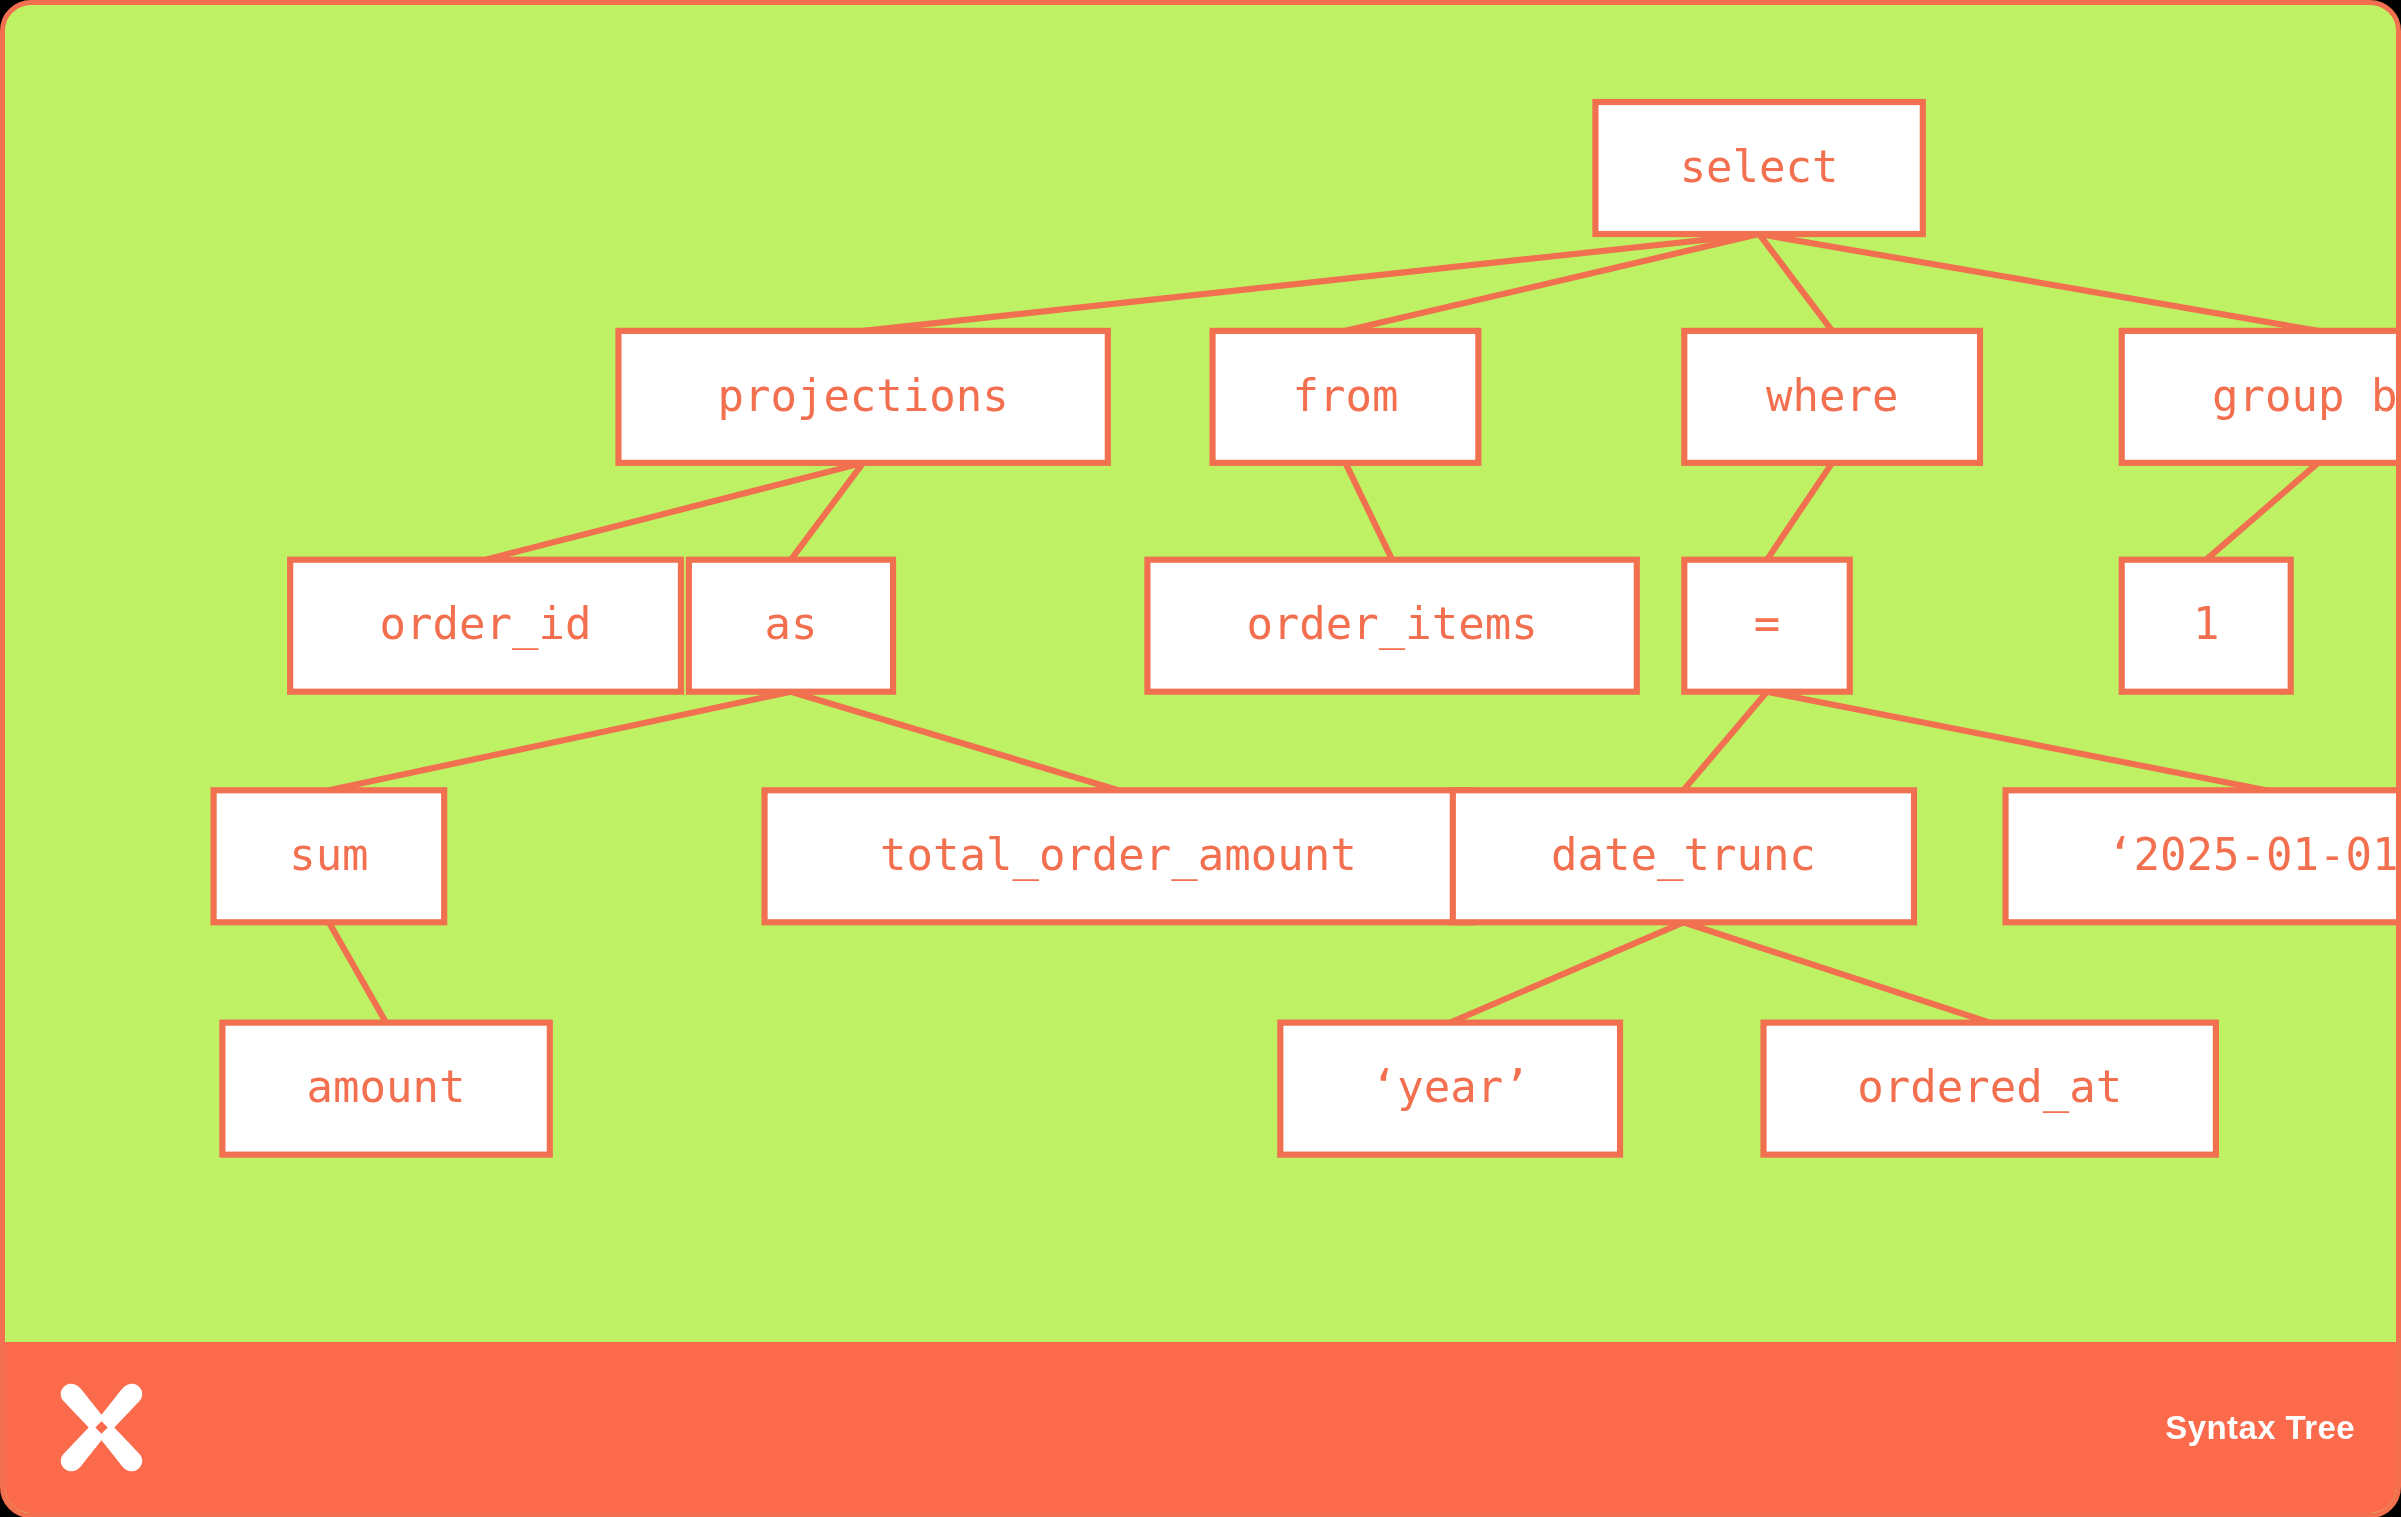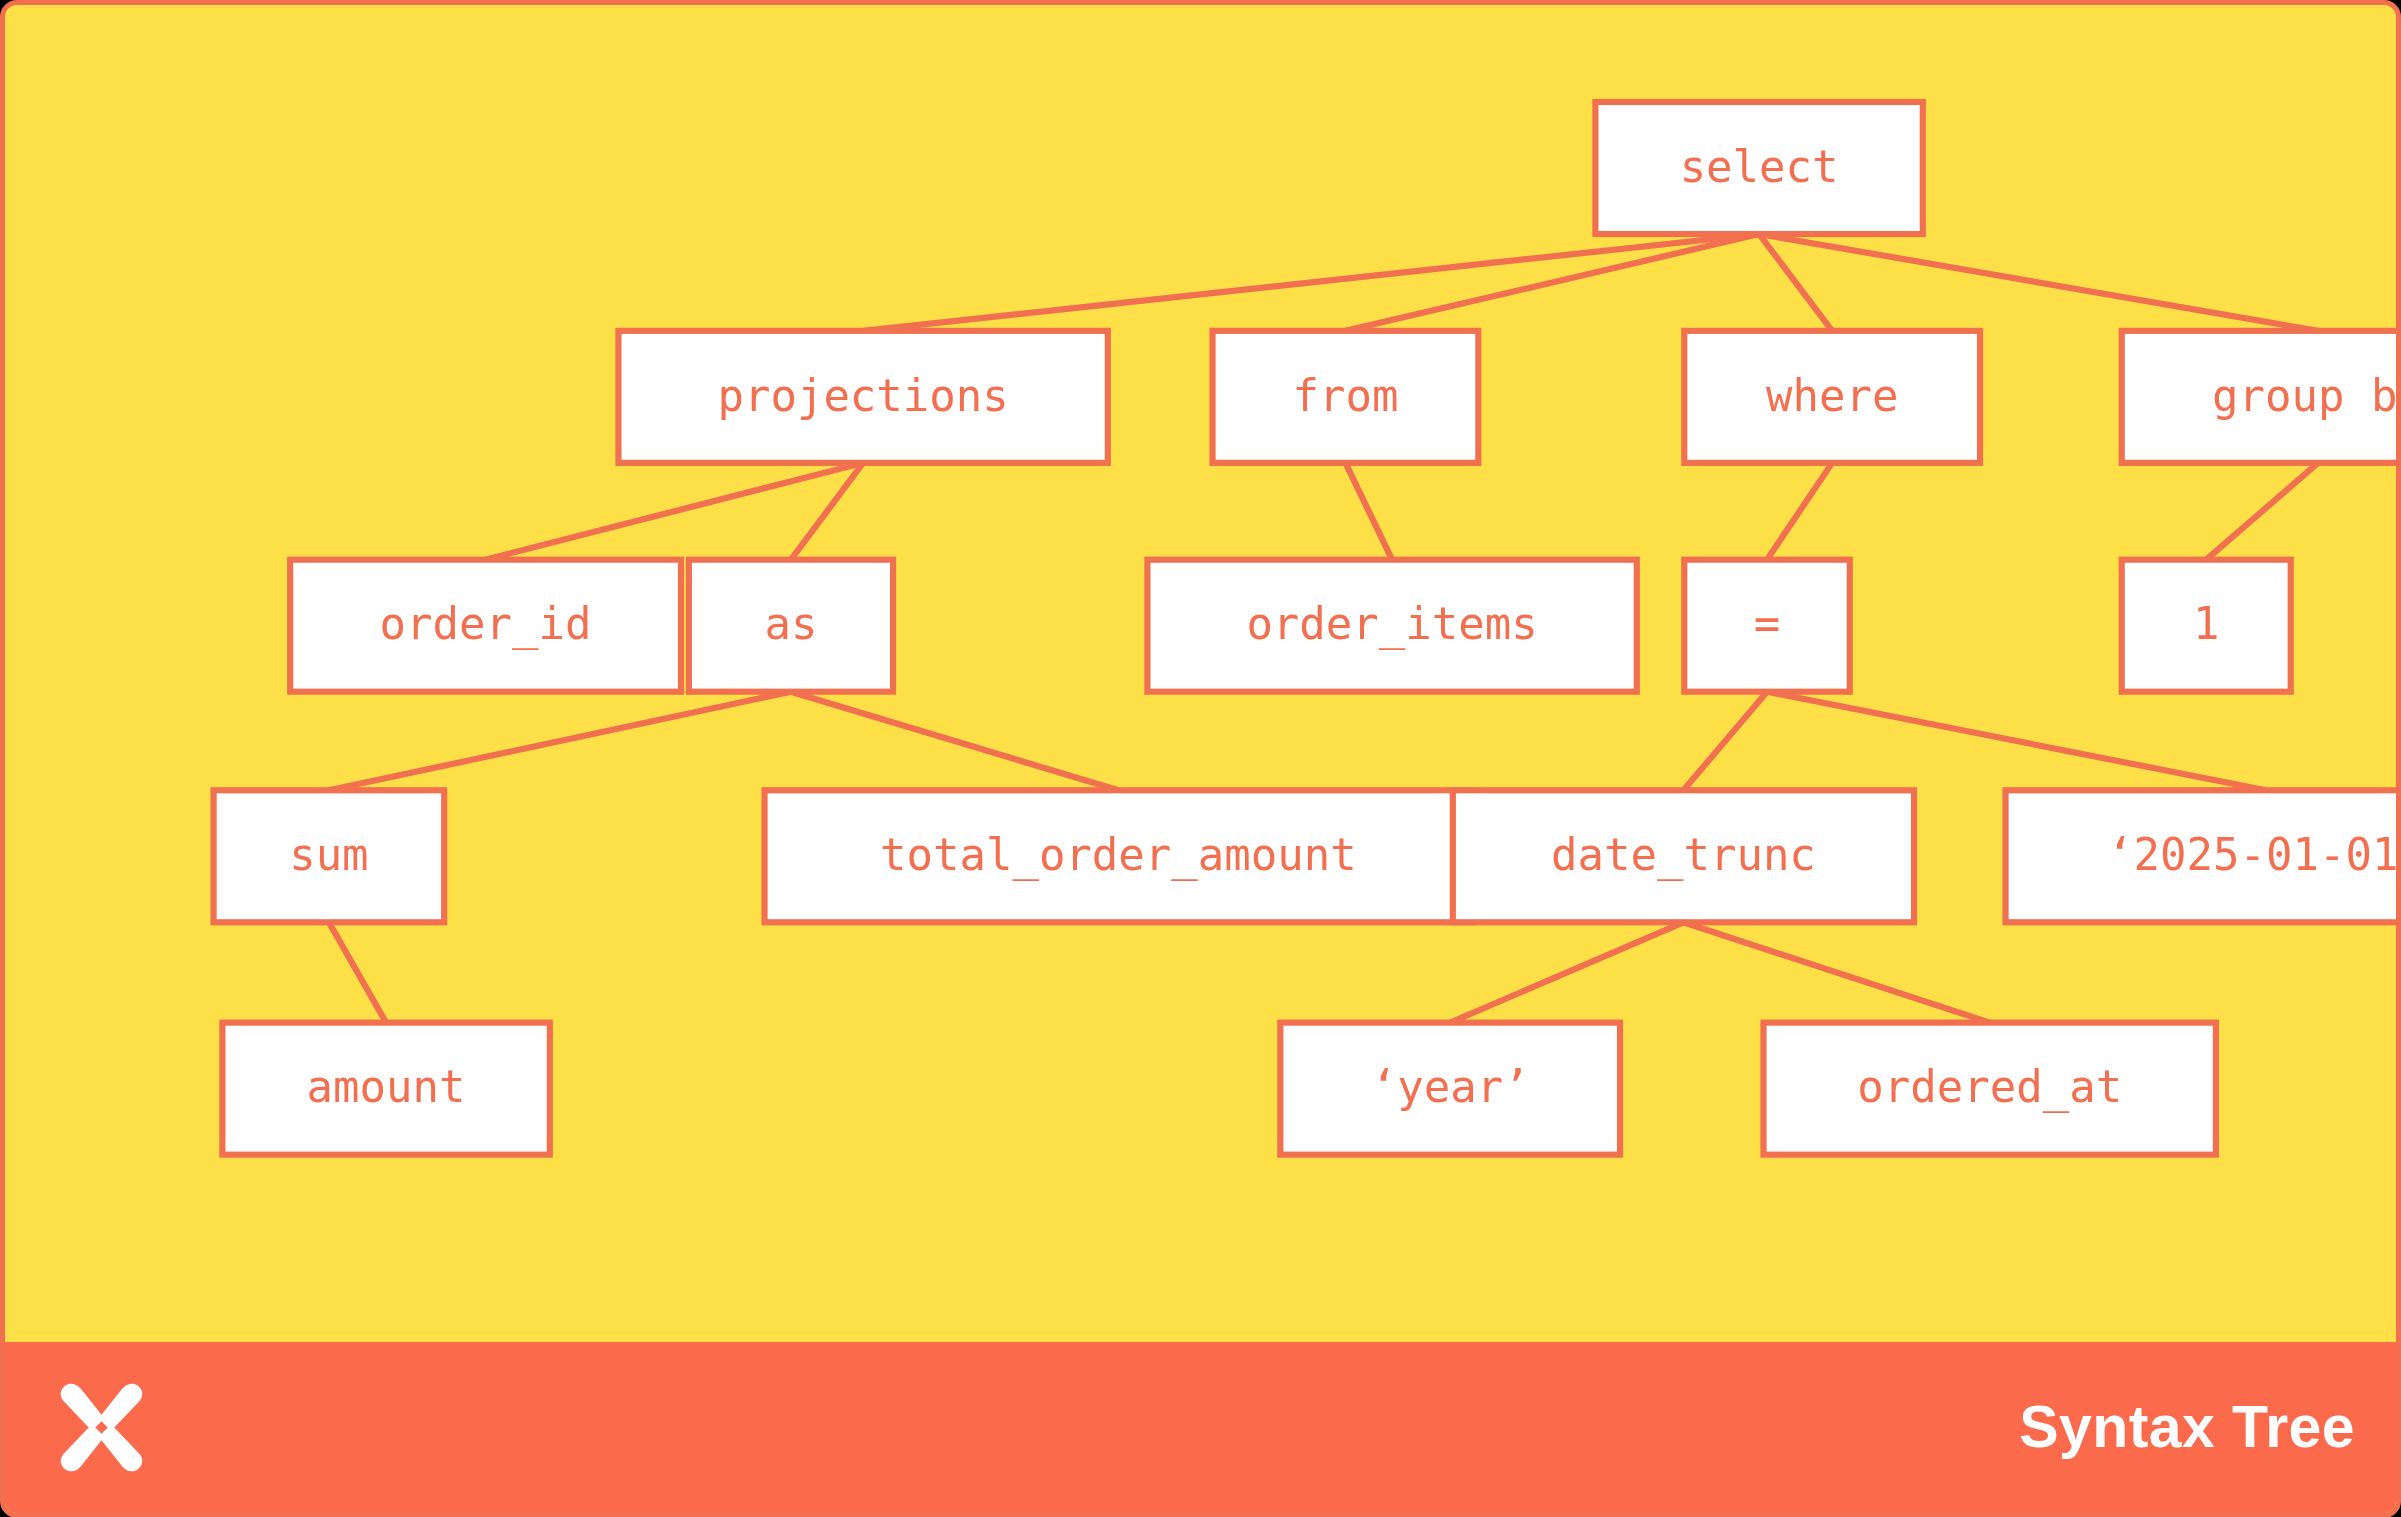--- a/index.html
+++ b/index.html
@@ -12,23 +12,23 @@
     height: 1518px;
     overflow: hidden;
     font-family: "Liberation Sans", sans-serif;
   }
   #card {
     position: absolute;
     left: 0; top: 0;
     width: 2401px;
     height: 1518px;
     box-sizing: border-box;
-    border-radius: 17px;
+    border-radius: 31px;
     border: 5.3px solid #F2704F;
-    background: #fde047;
+    background: #bef264;
     overflow: hidden;
   }
   #canvas-wrap {
     position: absolute;
     left: 0; top: 0;
     width: 2401px;
     height: 1347px;
   }
   #tree-svg {
     display: block;
@@ -63,21 +63,21 @@
     background: #FB6A4B;
     display: flex;
     align-items: center;
     justify-content: space-between;
     box-sizing: border-box;
     padding: 0 51px 0 49px;
   }
   #footer-title {
     color: #FFFFFF;
     font-family: "Liberation Sans", sans-serif;
-    font-size: 59px;
+    font-size: 33px;
     font-weight: bold;
     letter-spacing: 0.4px;
     line-height: 1;
   }
   #brand-logo {
     width: 95px;
     height: 95px;
     display: block;
   }
 </style>

